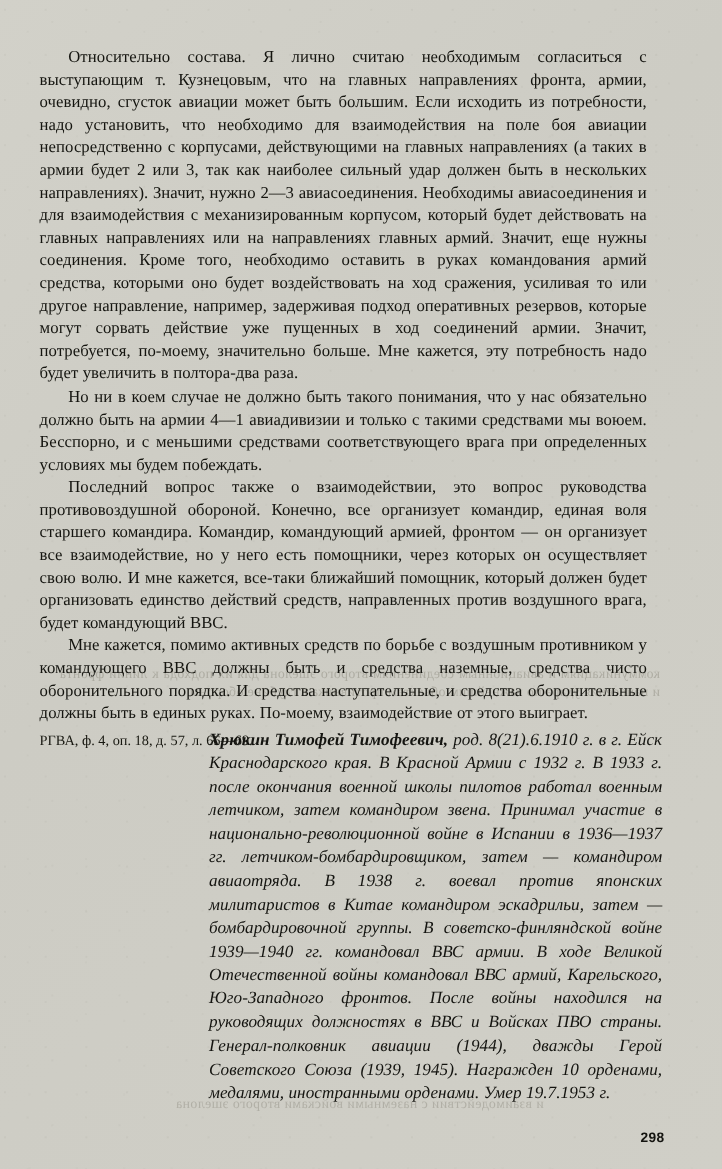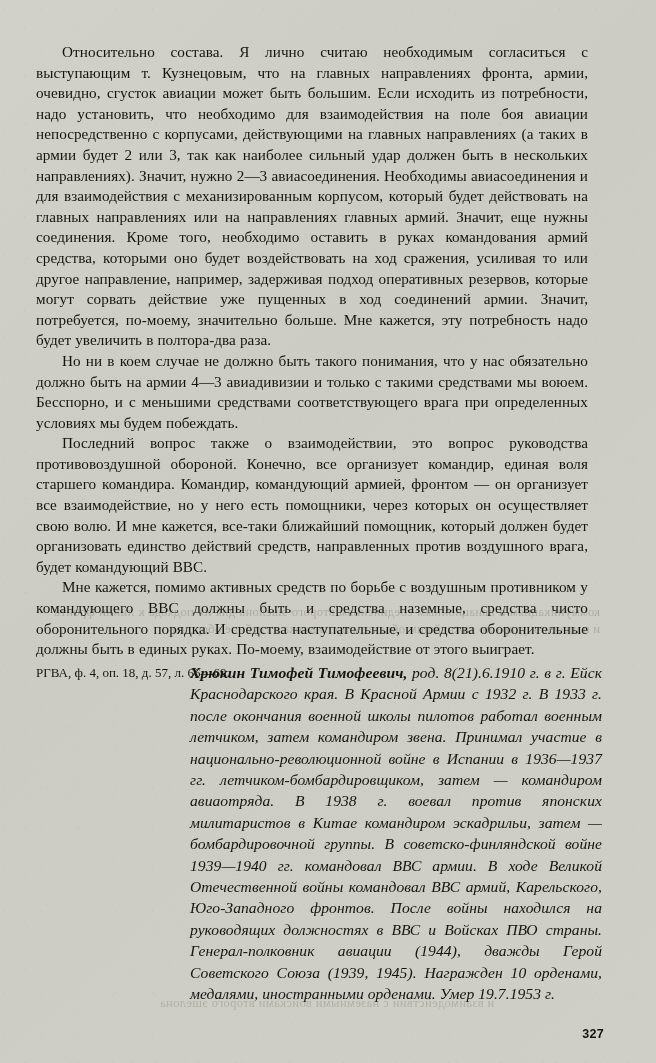--- a/index.html
+++ b/index.html
@@ -122,24 +122,24 @@
 <body>
 
 <div class="page">
   <div class="noise"></div>
 
   <div class="bleed">коммуникациям и авиационным соединениям второго эшелона для их подхода к линии фронта и нанесения удара по важнейшим объектам противника в глубине обороны</div>
   <div class="bleed2">и взаимодействии с наземными войсками второго эшелона</div>
 
   <div class="content">
     <p class="body">Относительно состава. Я лично считаю необходимым согласиться с выступающим т. Кузнецовым, что на главных направлениях фронта, армии, очевидно, сгусток авиации может быть большим. Если исходить из потребности, надо установить, что необходимо для взаимодействия на поле боя авиации непосредственно с корпусами, действующими на главных направлениях (а таких в армии будет 2 или 3, так как наиболее сильный удар должен быть в нескольких направлениях). Значит, нужно 2—3 авиасоединения. Необходимы авиасоединения и для взаимодействия с механизированным корпусом, который будет действовать на главных направлениях или на направлениях главных армий. Значит, еще нужны соединения. Кроме того, необходимо оставить в руках командования армий средства, которыми оно будет воздействовать на ход сражения, усиливая то или другое направление, например, задерживая подход оперативных резервов, которые могут сорвать действие уже пущенных в ход соединений армии. Значит, потребуется, по-моему, значительно больше. Мне кажется, эту потребность надо будет увеличить в полтора-два раза.</p>
-    <p class="body">Но ни в коем случае не должно быть такого понимания, что у нас обязательно должно быть на армии 4—3 авиадивизии и только с такими средствами мы воюем. Бесспорно, и с меньшими средствами соответствующего врага при определенных условиях мы будем побеждать.</p>
+    <p class="body">Но ни в коем случае не должно быть такого понимания, что у нас обязательно должно быть на армии 4—1 авиадивизии и только с такими средствами мы воюем. Бесспорно, и с меньшими средствами соответствующего врага при определенных условиях мы будем побеждать.</p>
     <p class="body">Последний вопрос также о взаимодействии, это вопрос руководства противовоздушной обороной. Конечно, все организует командир, единая воля старшего командира. Командир, командующий армией, фронтом — он организует все взаимодействие, но у него есть помощники, через которых он осуществляет свою волю. И мне кажется, все-таки ближайший помощник, который должен будет организовать единство действий средств, направленных против воздушного врага, будет командующий ВВС.</p>
     <p class="body">Мне кажется, помимо активных средств по борьбе с воздушным противником у командующего ВВС должны быть и средства наземные, средства чисто оборонительного порядка. И средства наступательные, и средства оборонительные должны быть в единых руках. По-моему, взаимодействие от этого выиграет.</p>
     <div class="archive-ref">РГВА, ф. 4, оп. 18, д. 57, л. 66—69.</div>
   </div>
 
   <div class="bio">
     <p><b>Хрюкин Тимофей Тимофеевич,</b><span> род. 8(21).6.1910 г. в г. Ейск Краснодарского края. В Красной Армии с 1932 г. В 1933 г. после окончания военной школы пилотов работал военным летчиком, затем командиром звена. Принимал участие в национально-революционной войне в Испании в 1936—1937 гг. летчиком-бомбардировщиком, затем — командиром авиаотряда. В 1938 г. воевал против японских милитаристов в Китае командиром эскадрильи, затем — бомбардировочной группы. В советско-финляндской войне 1939—1940 гг. командовал ВВС армии. В ходе Великой Отечественной войны командовал ВВС армий, Карельского, Юго-Западного фронтов. После войны находился на руководящих должностях в ВВС и Войсках ПВО страны. Генерал-полковник авиации (1944), дважды Герой Советского Союза (1939, 1945). Награжден 10 орденами, медалями, иностранными орденами. Умер 19.7.1953 г.</span></p>
   </div>
 
-  <div class="page-number">327</div>
+  <div class="page-number">298</div>
 </div>
 
 </body></html>

